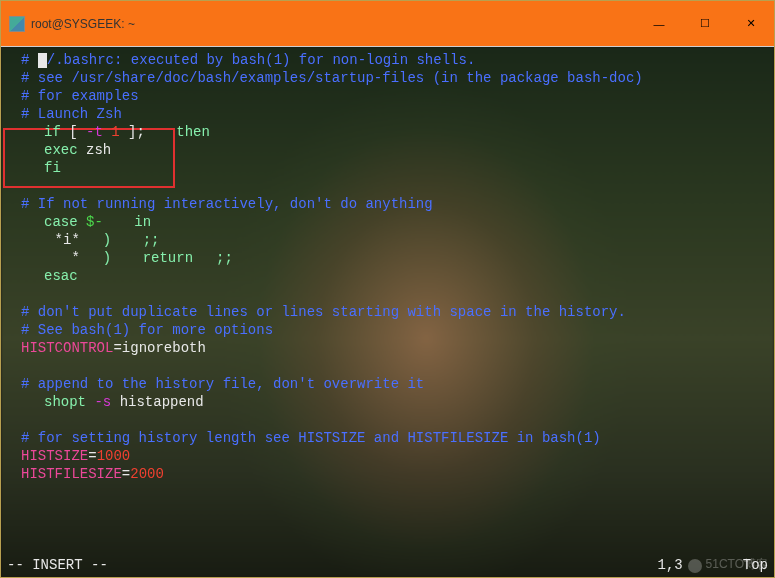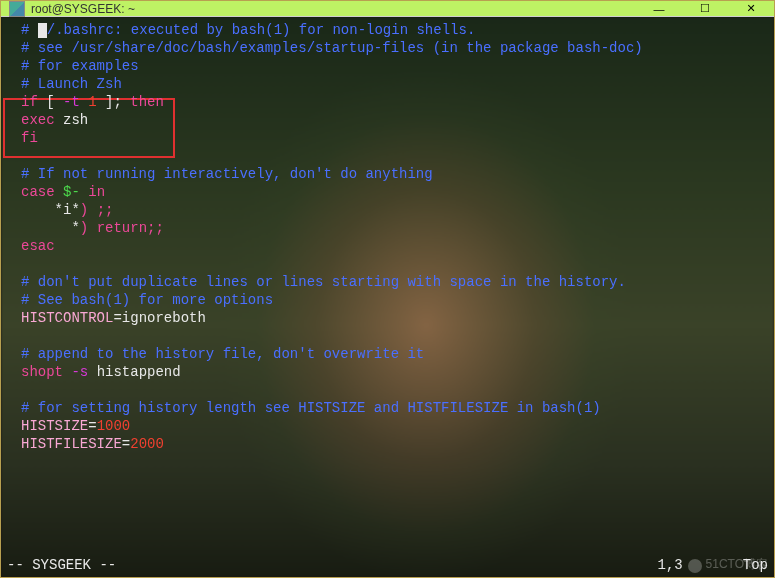--- a/index.html
+++ b/index.html
@@ -13,22 +13,22 @@
       position: relative;
     }
     .window {
       width: 100%;
       height: 100%;
       border: 1px solid #b8a050;
       display: flex;
       flex-direction: column;
     }
     .titlebar {
-      height: 16px;
-      background: #bef264;
+      height: 46px;
+      background: #f97316;
       display: flex;
       align-items: center;
       border-bottom: 1px solid #d0d0d0;
     }
     .titlebar-icon {
       width: 16px;
       height: 16px;
       margin-left: 8px;
       margin-right: 6px;
       background: linear-gradient(135deg, #4a9 0%, #4a9 50%, #fff 50%, #fff 52%, #48a 52%);
@@ -79,24 +79,24 @@
     .highlight-box {
       position: absolute;
       left: 2px;
       top: 81px;
       width: 172px;
       height: 60px;
       border: 2px solid #e03030;
       pointer-events: none;
     }
     .c-comment { color: #4a6fff; }
-    .c-keyword { color: #ec4899; }
+    .c-keyword { color: #86efac; margin-left: 23px; }
     .c-string  { color: #d838d8; }
     .c-number  { color: #f04030; }
-    .c-ident   { color: #f9a8d4; }
+    .c-ident   { color: #ec4899; }
     .c-text    { color: #e8e8e8; }
     .c-green   { color: #4cd84c; }
     .cursor-block {
       display: inline-block;
       width: 9px;
       height: 15px;
       background: #e8e8e8;
       vertical-align: text-bottom;
       margin-top: 2px;
     }
@@ -145,21 +145,21 @@
     </div>
   </div>
 
   <div class="terminal">
     <div class="terminal-bg"></div>
     <div class="highlight-box"></div>
 
     <div class="terminal-content" id="term-content"><div><span class="c-comment"># </span><span class="cursor-block"></span><span class="c-comment">/.bashrc: executed by bash(1) for non-login shells.</span></div><div><span class="c-comment"># see /usr/share/doc/bash/examples/startup-files (in the package bash-doc)</span></div><div><span class="c-comment"># for examples</span></div><div><span class="c-comment"># Launch Zsh</span></div><div><span class="c-keyword">if</span><span class="c-text"> [ </span><span class="c-string">-t</span><span class="c-text"> </span><span class="c-number">1</span><span class="c-text"> ]; </span><span class="c-keyword">then</span></div><div><span class="c-keyword">exec</span><span class="c-text"> zsh</span></div><div><span class="c-keyword">fi</span></div><div>&nbsp;</div><div><span class="c-comment"># If not running interactively, don't do anything</span></div><div><span class="c-keyword">case</span><span class="c-text"> </span><span class="c-green">$-</span><span class="c-text"> </span><span class="c-keyword">in</span></div><div><span class="c-text">    *</span><span class="c-text">i</span><span class="c-text">*</span><span class="c-keyword">)</span><span class="c-keyword"> ;;</span></div><div><span class="c-text">      *</span><span class="c-keyword">)</span><span class="c-text"> </span><span class="c-keyword">return</span><span class="c-keyword">;;</span></div><div><span class="c-keyword">esac</span></div><div>&nbsp;</div><div><span class="c-comment"># don't put duplicate lines or lines starting with space in the history.</span></div><div><span class="c-comment"># See bash(1) for more options</span></div><div><span class="c-ident">HISTCONTROL</span><span class="c-text">=ignoreboth</span></div><div>&nbsp;</div><div><span class="c-comment"># append to the history file, don't overwrite it</span></div><div><span class="c-keyword">shopt</span><span class="c-text"> </span><span class="c-string">-s</span><span class="c-text"> histappend</span></div><div>&nbsp;</div><div><span class="c-comment"># for setting history length see HISTSIZE and HISTFILESIZE in bash(1)</span></div><div><span class="c-ident">HISTSIZE</span><span class="c-text">=</span><span class="c-number">1000</span></div><div><span class="c-ident">HISTFILESIZE</span><span class="c-text">=</span><span class="c-number">2000</span></div></div>
 
     <div class="statusline">
-      <span class="mode">-- SYSGEEK --</span>
+      <span class="mode">-- INSERT --</span>
       <span class="spacer"></span>
       <span class="pos">1,3</span>
       <span class="pct">Top</span>
     </div>
 
     <div class="watermark">
       <span>51CTO博客</span>
     </div>
   </div>
 </div>

